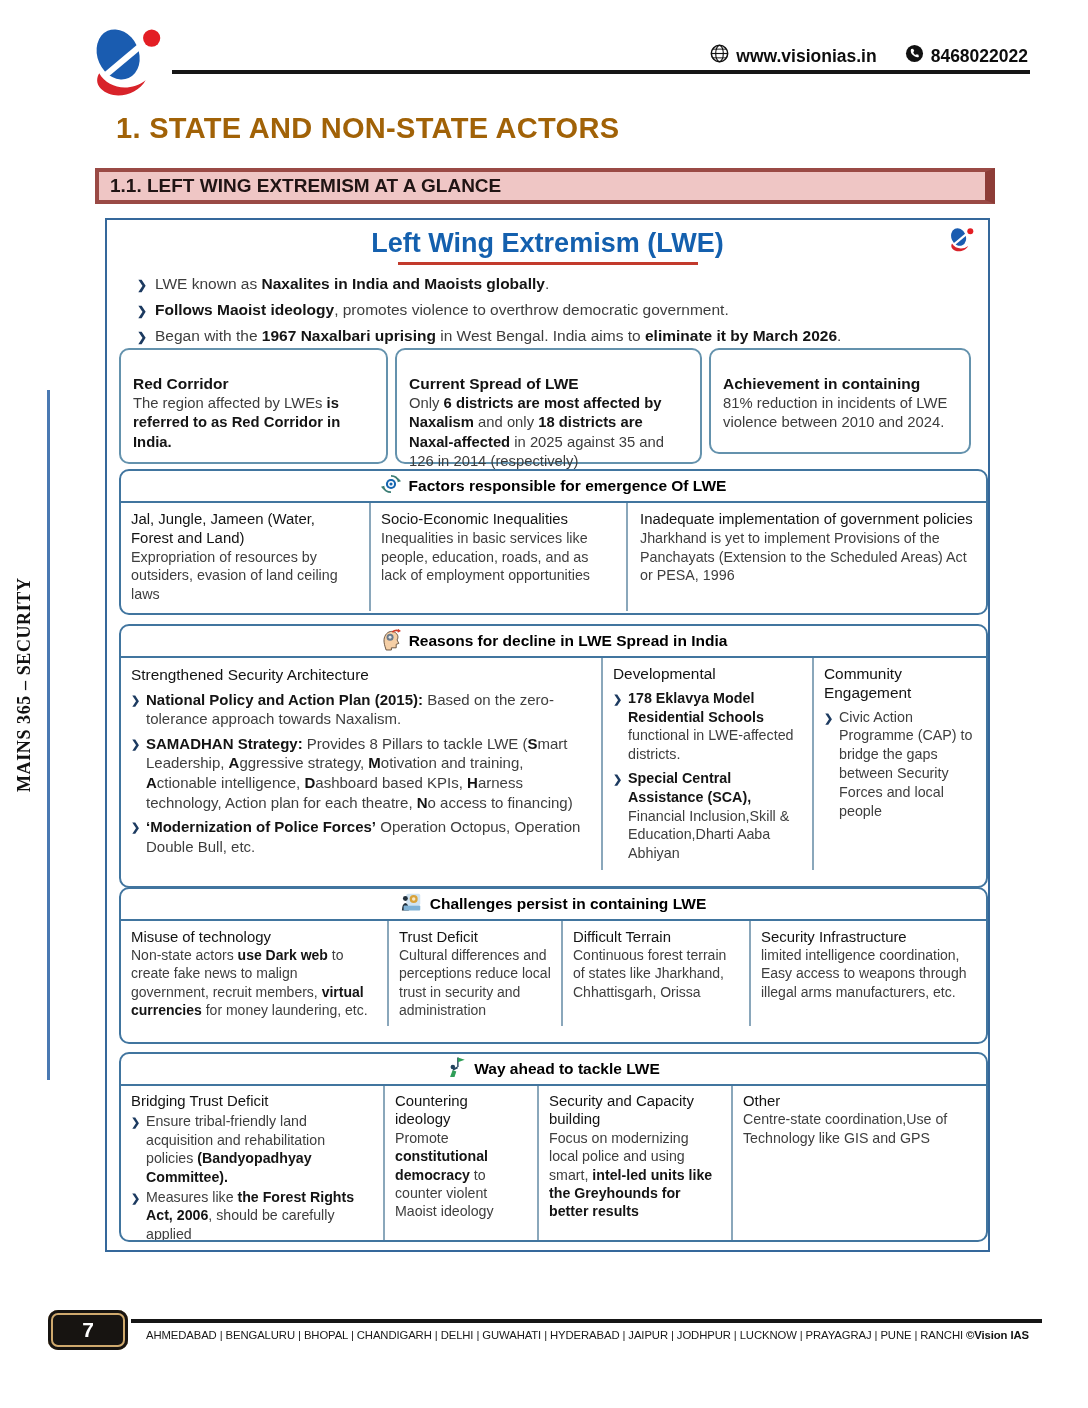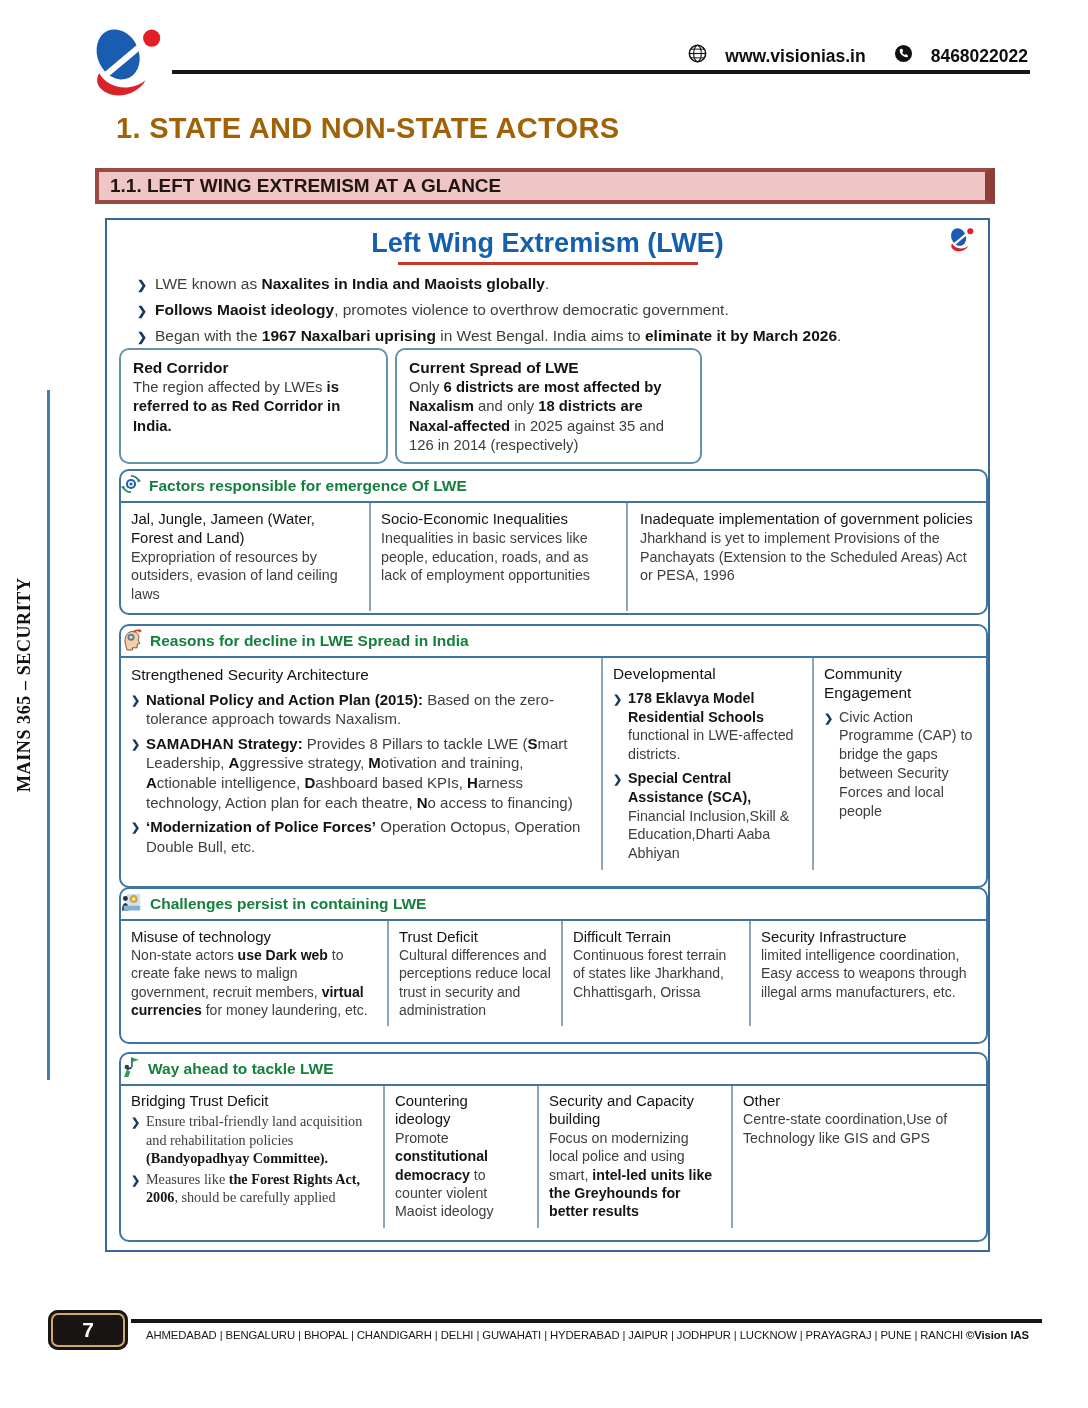--- a/index.html
+++ b/index.html
@@ -5,21 +5,21 @@
   html,body{margin:0;padding:0;background:#fff;}
   .page{position:relative;width:1088px;height:1408px;background:#fff;overflow:hidden;
         font-family:"Liberation Sans", sans-serif;color:#3e3e3e;}
   b{color:#141414;font-weight:700;}
 
   
   .logo{position:absolute;left:82px;top:22px;width:86px;height:82px;}
   .header-rule{position:absolute;left:172px;top:70px;width:858px;height:4px;background:#161616;}
   .header-right{position:absolute;right:60px;top:44px;display:flex;gap:28px;align-items:center;
                 font-weight:700;font-size:17.5px;color:#0d0d0d;}
-  .hdr-item{display:flex;align-items:center;gap:18px;}
+  .hdr-item{display:flex;align-items:center;gap:7px;}
 
   
   .h1{position:absolute;left:116px;top:112px;font-size:29px;font-weight:900;color:#a16207;letter-spacing:.3px;}
   .section-bar{position:absolute;left:95px;top:168px;width:900px;height:36px;box-sizing:border-box;
                background:#efc6c5;border:4px solid #9a4a45;border-right:10px solid #8d3c37;
                display:flex;align-items:center;padding-left:11px;
                font-size:19px;font-weight:800;color:#201414;}
 
   
   .side-line{position:absolute;left:47px;top:390px;width:3px;height:690px;background:#4a79b2;}
@@ -33,31 +33,31 @@
   .info-title{margin-top:8px;text-align:center;font-size:27px;font-weight:800;color:#1460ae;}
   .info-underline{width:300px;height:3px;background:#c23a2c;margin:3px auto 0;}
   .mini-logo{position:absolute;right:12px;top:6px;width:30px;height:28px;}
 
   .intro{position:absolute;left:28px;top:54px;width:840px;}
   .ib{position:relative;padding-left:20px;font-size:15.5px;line-height:20px;color:#3d3d3d;margin-bottom:6px;}
   .ib::before{content:"\276F";position:absolute;left:2px;top:1px;font-size:12px;font-weight:900;color:#1c3a60;}
 
   
   .tbox{position:absolute;box-sizing:border-box;border:2px solid #6492ad;border-radius:10px;
-        padding:8px 12px;font-size:14.8px;line-height:19.5px;color:#3d3d3d;background:#fff;}
+        padding:24px 12px;font-size:14.8px;line-height:19.5px;color:#3d3d3d;background:#fff;}
   .tbox .tt{font-weight:800;color:#131313;font-size:15.5px;}
   #tbox1{left:12px;top:128px;width:269px;height:116px;}
   #tbox2{left:288px;top:128px;width:307px;height:116px;}
   #tbox3{left:602px;top:128px;width:262px;height:106px;}
 
   
   .panel{position:absolute;left:12px;width:869px;box-sizing:border-box;background:#fff;
          border:2px solid #41759f;border-radius:10px;overflow:hidden;}
-  .panel-head{display:flex;align-items:center;gap:8px;height:30px;
-              border-bottom:2px solid #41759f;font-size:15.5px;font-weight:800;color:#15803d;}
+  .panel-head{display:flex;align-items:center;justify-content:center;gap:8px;height:30px;
+              border-bottom:2px solid #41759f;font-size:15.5px;font-weight:800;color:#000000;}
   .cols{display:flex;align-items:stretch;}
   .col{box-sizing:border-box;padding:7px 10px;font-size:14.3px;line-height:18.8px;color:#3e3e3e;}
   .col + .col{border-left:2px solid #8aa7bb;}
   .ct{font-weight:400;color:#131313;font-size:14.9px;}
   .bl{position:relative;padding-left:15px;margin-top:5px;}
   .bl::before{content:"\276F";position:absolute;left:0;top:1px;font-size:11px;font-weight:900;color:#1c3a60;}
 
   #panel-factors{top:249px;height:146px;}
   #panel-factors .c1{flex:0 0 248px;}
   #panel-factors .c2{flex:0 0 257px;}
@@ -75,21 +75,21 @@
   #panel-challenges .c2{flex:0 0 266px;}
   #panel-challenges .c3{flex:0 0 188px;}
   #panel-challenges .c4{flex:1;}
 
   #panel-way{top:832px;height:190px;}
   #panel-way .col{font-size:14.2px;line-height:18.4px;padding-top:6px;}
   #panel-way .c1{flex:0 0 262px;}
   #panel-way .c2{flex:0 0 154px;}
   #panel-way .c3{flex:0 0 194px;}
   #panel-way .c4{flex:1;}
-  #panel-way .bl{margin-top:2px;font-family:Liberation Serif, serif;}
+  #panel-way .bl{margin-top:2px;}
 
   
   .page-badge{position:absolute;left:48px;top:1310px;width:80px;height:40px;box-sizing:border-box;
               background:#171411;border-radius:10px;box-shadow:inset 0 0 0 3px #171411, inset 0 0 0 5px #cfa96d;
               display:flex;align-items:center;justify-content:center;color:#fff;font-weight:800;font-size:21px;}
   .footer-rule{position:absolute;left:131px;top:1319px;width:911px;height:4px;background:#161616;}
   .cities{position:absolute;left:146px;top:1329px;width:900px;font-size:11.3px;letter-spacing:-.1px;
           color:#191919;white-space:nowrap;}
   .cities b{font-weight:700;color:#111;}
 </style>
@@ -162,20 +162,24 @@
     </div>
 
     <div class="tbox" id="tbox1">
       <div class="tt">Red Corridor</div>
       <div>The region affected by LWEs <b>is referred to as Red Corridor in India.</b></div>
     </div>
     <div class="tbox" id="tbox2">
       <div class="tt">Current Spread of LWE</div>
       <div>Only <b>6 districts are most affected by Naxalism</b> and only <b>18 districts are Naxal-affected</b> in 2025 against 35 and 126 in 2014 (respectively)</div>
     </div>
+    <div class="tbox" id="tbox3">
+      <div class="tt">Achievement in containing</div>
+      <div>81% reduction in incidents of LWE violence between 2010 and 2024.</div>
+    </div>
 
     <section class="panel" id="panel-factors">
       <div class="panel-head">
         <span>
           <svg width="20" height="20" viewBox="0 0 22 22">
               <path d="M11 2 A9 9 0 0 1 19.5 8" fill="none" stroke="#3b7d74" stroke-width="2"></path>
               <path d="M11 20 A9 9 0 0 1 2.5 14" fill="none" stroke="#3b7d74" stroke-width="2"></path>
               <polygon points="18.2,9 22,8 19.2,4.8" fill="#3b7d74"></polygon>
               <polygon points="3.8,13 0,14 2.8,17.2" fill="#3b7d74"></polygon>
               <circle cx="11" cy="11" r="5.6" fill="#1565b0"></circle>

